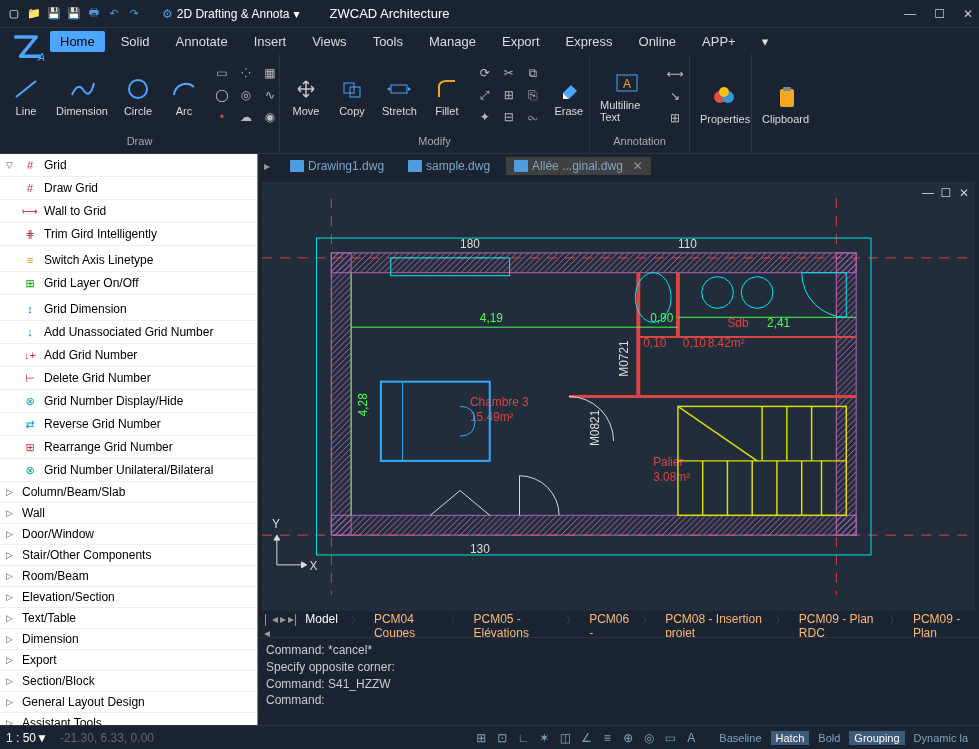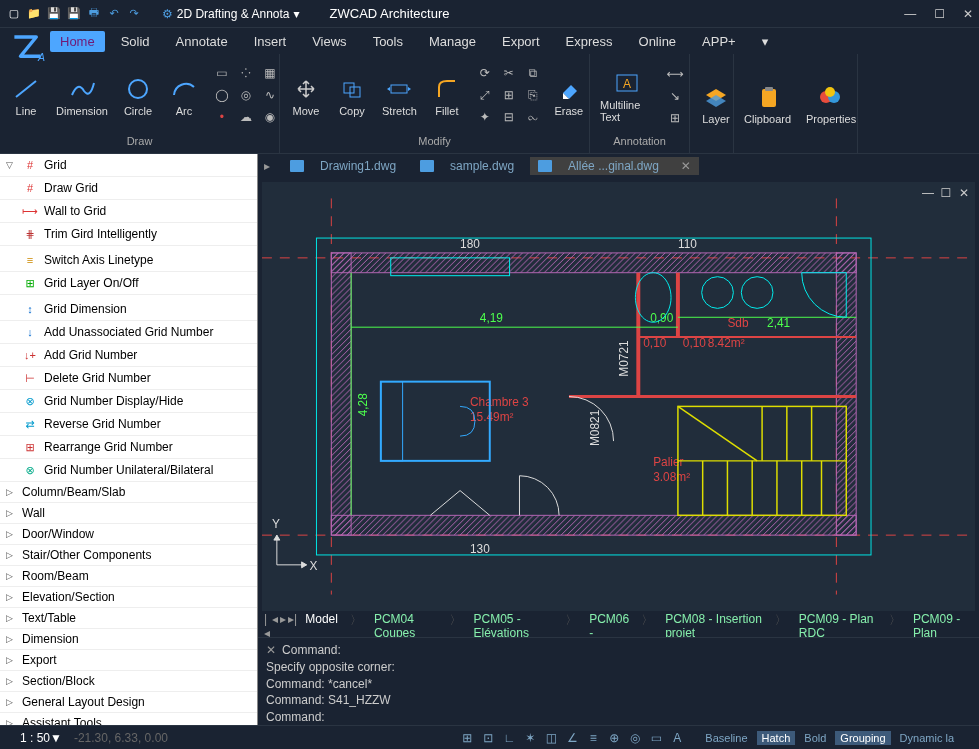--- a/index.html
+++ b/index.html
@@ -8,52 +8,52 @@
 .titlebar .qat{display:flex;gap:4px;align-items:center}
 .titlebar .qat span{width:16px;height:16px;display:flex;align-items:center;justify-content:center;font-size:11px}
 .workspace-sel{margin-left:20px;display:flex;align-items:center;gap:4px;color:#fff}
 .app-title{margin-left:30px;color:#fff;font-size:13px}
 .win-ctl{margin-left:auto;display:flex;gap:18px;color:#ccc;font-size:14px}
 .win-ctl span{cursor:pointer}
 .menubar{height:26px;background:#1a2332;display:flex;align-items:center;padding-left:50px;gap:6px}
 .logo{position:absolute;left:10px;top:30px;width:35px;height:35px;color:#4da6ff;font-size:20px;font-style:italic;}
 .logo svg{width:35px;height:35px}
 .mtab{padding:3px 10px;color:#ddd;cursor:pointer;font-size:13px}
-.mtab.active{background:#4da6ff;color:#701a75;border-radius:2px}
+.mtab.active{background:#4da6ff;color:#000000;border-radius:2px}
 .ribbon{height:100px;background:#1a2332;display:flex;border-bottom:1px solid #2a3442}
 .rpanel{display:flex;flex-direction:column;border-right:1px solid #2a3442;padding:4px}
 .rpanel .tools{flex:1;display:flex;align-items:center;gap:2px}
 .rpanel .plabel{text-align:center;color:#aaa;font-size:11px;padding:2px}
 .rtool{display:flex;flex-direction:column;align-items:center;padding:2px 6px;cursor:pointer;gap:2px}
 .rtool .ico{width:32px;height:28px;display:flex;align-items:center;justify-content:center;position:relative}
 .rtool .lbl{font-size:11px;color:#ddd}
 .smallgrid{display:grid;grid-template-columns:repeat(3,22px);grid-template-rows:repeat(3,20px);gap:2px;margin-left:4px}
 .sico{width:20px;height:18px;display:flex;align-items:center;justify-content:center;cursor:pointer;color:#bbb;font-size:12px}
 .main{flex:1;display:flex;overflow:hidden}
 .sidepanel{width:258px;background:#fff;color:#000;overflow-y:auto;border-right:1px solid #888}
 .sp-item{display:flex;align-items:center;padding:3px 6px;gap:6px;cursor:pointer;border-bottom:1px solid #eee;font-size:12px}
 .sp-item .exp{width:10px;font-size:9px;color:#555}
 .sp-item .sico2{width:16px;height:16px;display:flex;align-items:center;justify-content:center;font-size:11px}
 .sp-item.cat{font-weight:400}
 .viewport{flex:1;display:flex;flex-direction:column;background:#1a2332}
 .doctabs{height:24px;display:flex;align-items:center;padding-left:6px;gap:8px}
-.doctab{display:flex;align-items:center;gap:16px;padding:2px 8px;color:#7ea6c4;font-family:monospace;font-size:12px;cursor:pointer}
+.doctab{display:flex;align-items:center;gap:4px;padding:2px 8px;color:#7ea6c4;font-family:monospace;font-size:12px;cursor:pointer}
 .doctab.active{background:#404040}
 .doctab .dico{width:14px;height:12px;background:#4d9de0;border-radius:1px}
 .doctab .x{margin-left:6px;color:#999}
 .drawspace{flex:1;position:relative;background:#212d3b;margin:4px}
 .drawctl{position:absolute;right:4px;top:4px;display:flex;gap:4px;color:#ccc;font-size:12px}
 .drawctl span{cursor:pointer;width:14px;text-align:center}
 .modelbar{height:22px;display:flex;align-items:center;background:#1a2332;padding:0 6px;gap:4px;font-family:monospace;font-size:11px}
 .modelbar .nav{color:#999;display:flex;gap:2px}
-.mtab2{color:#86efac;padding:0 4px;cursor:pointer}
+.mtab2{color:#fdba74;padding:0 4px;cursor:pointer}
 .mtab2.active{color:#fff}
 .cmdline{height:88px;background:#1a2332;padding:4px 8px;font-family:monospace;font-size:12px;color:#ccc;line-height:1.4;border-top:1px solid #2a3442}
 .cmdline .xbtn{color:#999;margin-right:6px}
-.statusbar{height:24px;background:#1a2332;display:flex;align-items:center;padding:0 20px;gap:4px;border-top:1px solid #2a3442;font-size:12px}
+.statusbar{height:24px;background:#1a2332;display:flex;align-items:center;padding:0 6px;gap:4px;border-top:1px solid #2a3442;font-size:12px}
 .statusbar .scale{color:#fff}
 .statusbar .coords{color:#666;margin-left:8px}
 .sicons{display:flex;gap:3px;margin-left:auto;margin-right:10px}
 .sicons span{width:18px;height:16px;display:flex;align-items:center;justify-content:center;color:#7ea6c4;cursor:pointer;font-size:12px}
 .stoggles{display:flex;gap:4px}
 .stoggle{padding:1px 5px;color:#7ea6c4;cursor:pointer;font-size:11px}
 .stoggle.active{background:#3d5a7a;color:#fff}
 svg{overflow:visible}
 </style>
 </head>
@@ -224,57 +224,44 @@
           <div class="lbl">Multiline Text</div>
         </div>
       <div style="display:flex;flex-direction:column;gap:4px;margin-left:4px">
         <span class="sico">⟷</span>
         <span class="sico">↘</span>
         <span class="sico">⊞</span>
       </div>
     </div>
     <div class="plabel">Annotation</div>
   </div>
-  <div class="rpanel" style="width:44px">
-    <div class="tools">
-        <div class="rtool">
-          <div class="ico">
-            <svg width="28" height="24">
-              <path d="M14 4 L24 10 L14 16 L4 10z" fill="#f5a623"></path>
-              <path d="M14 10 L24 16 L14 22 L4 16z" fill="#4d9de0" opacity="0.8"></path>
-            </svg>
-          </div>
-          <div class="lbl">Layer</div>
-        </div>
-      </div>
-  </div>
-  <div class="rpanel" style="width:62px;border-right:none">
-    <div class="tools">
-        <div class="rtool">
-          <div class="ico">
-            <svg width="28" height="24">
-              <rect x="8" y="4" width="14" height="18" fill="#f5a623" rx="2"></rect>
-              <rect x="11" y="2" width="8" height="4" fill="#888" rx="1"></rect>
-            </svg>
-          </div>
-          <div class="lbl">Clipboard</div>
-        </div>
-      </div>
-  </div>
   <div class="rpanel" style="width:62px">
     <div class="tools">
         <div class="rtool">
           <div class="ico">
             <svg width="32" height="24">
               <circle cx="11" cy="12" r="6" fill="#e74c3c"></circle>
               <circle cx="19" cy="12" r="6" fill="#3498db"></circle>
               <circle cx="15" cy="7" r="5" fill="#f1c40f"></circle>
             </svg>
           </div>
           <div class="lbl">Properties</div>
+        </div>
+      </div>
+  </div>
+  <div class="rpanel" style="width:62px;border-right:none">
+    <div class="tools">
+        <div class="rtool">
+          <div class="ico">
+            <svg width="28" height="24">
+              <rect x="8" y="4" width="14" height="18" fill="#f5a623" rx="2"></rect>
+              <rect x="11" y="2" width="8" height="4" fill="#888" rx="1"></rect>
+            </svg>
+          </div>
+          <div class="lbl">Clipboard</div>
         </div>
       </div>
   </div>
 </div>
 
 <div class="main">
   <div class="sidepanel" id="sidepanel">
       <div class="sp-item cat">
         <span class="exp">▽</span>
         <span class="sico2" style="color: rgb(221, 51, 51);">#</span>
@@ -527,23 +514,22 @@
           <span class="mtab2">PCM06 -</span>
           <span style="color: rgb(85, 85, 85);">〉</span>
           <span class="mtab2">PCM08 - Insertion projet</span>
           <span style="color: rgb(85, 85, 85);">〉</span>
           <span class="mtab2">PCM09 - Plan RDC</span>
           <span style="color: rgb(85, 85, 85);">〉</span>
           <span class="mtab2">PCM09 - Plan</span>
         </div>
     </div>
     <div class="cmdline">
-      <div><span class="xbtn">✕</span><span>Command:</span></div>
+      <div>Command: *cancel*</div>
       <div>Specify opposite corner:</div>
-      <div>Command: *cancel*</div>
       <div>Command: S41_HZZW</div>
       <div>Command:</div>
     </div>
   </div>
 </div>
 
 <div class="statusbar">
   <span class="scale">1 : 50▼</span>
   <span class="coords">-21.30, 6.33, 0.00</span>
   <div class="sicons">

